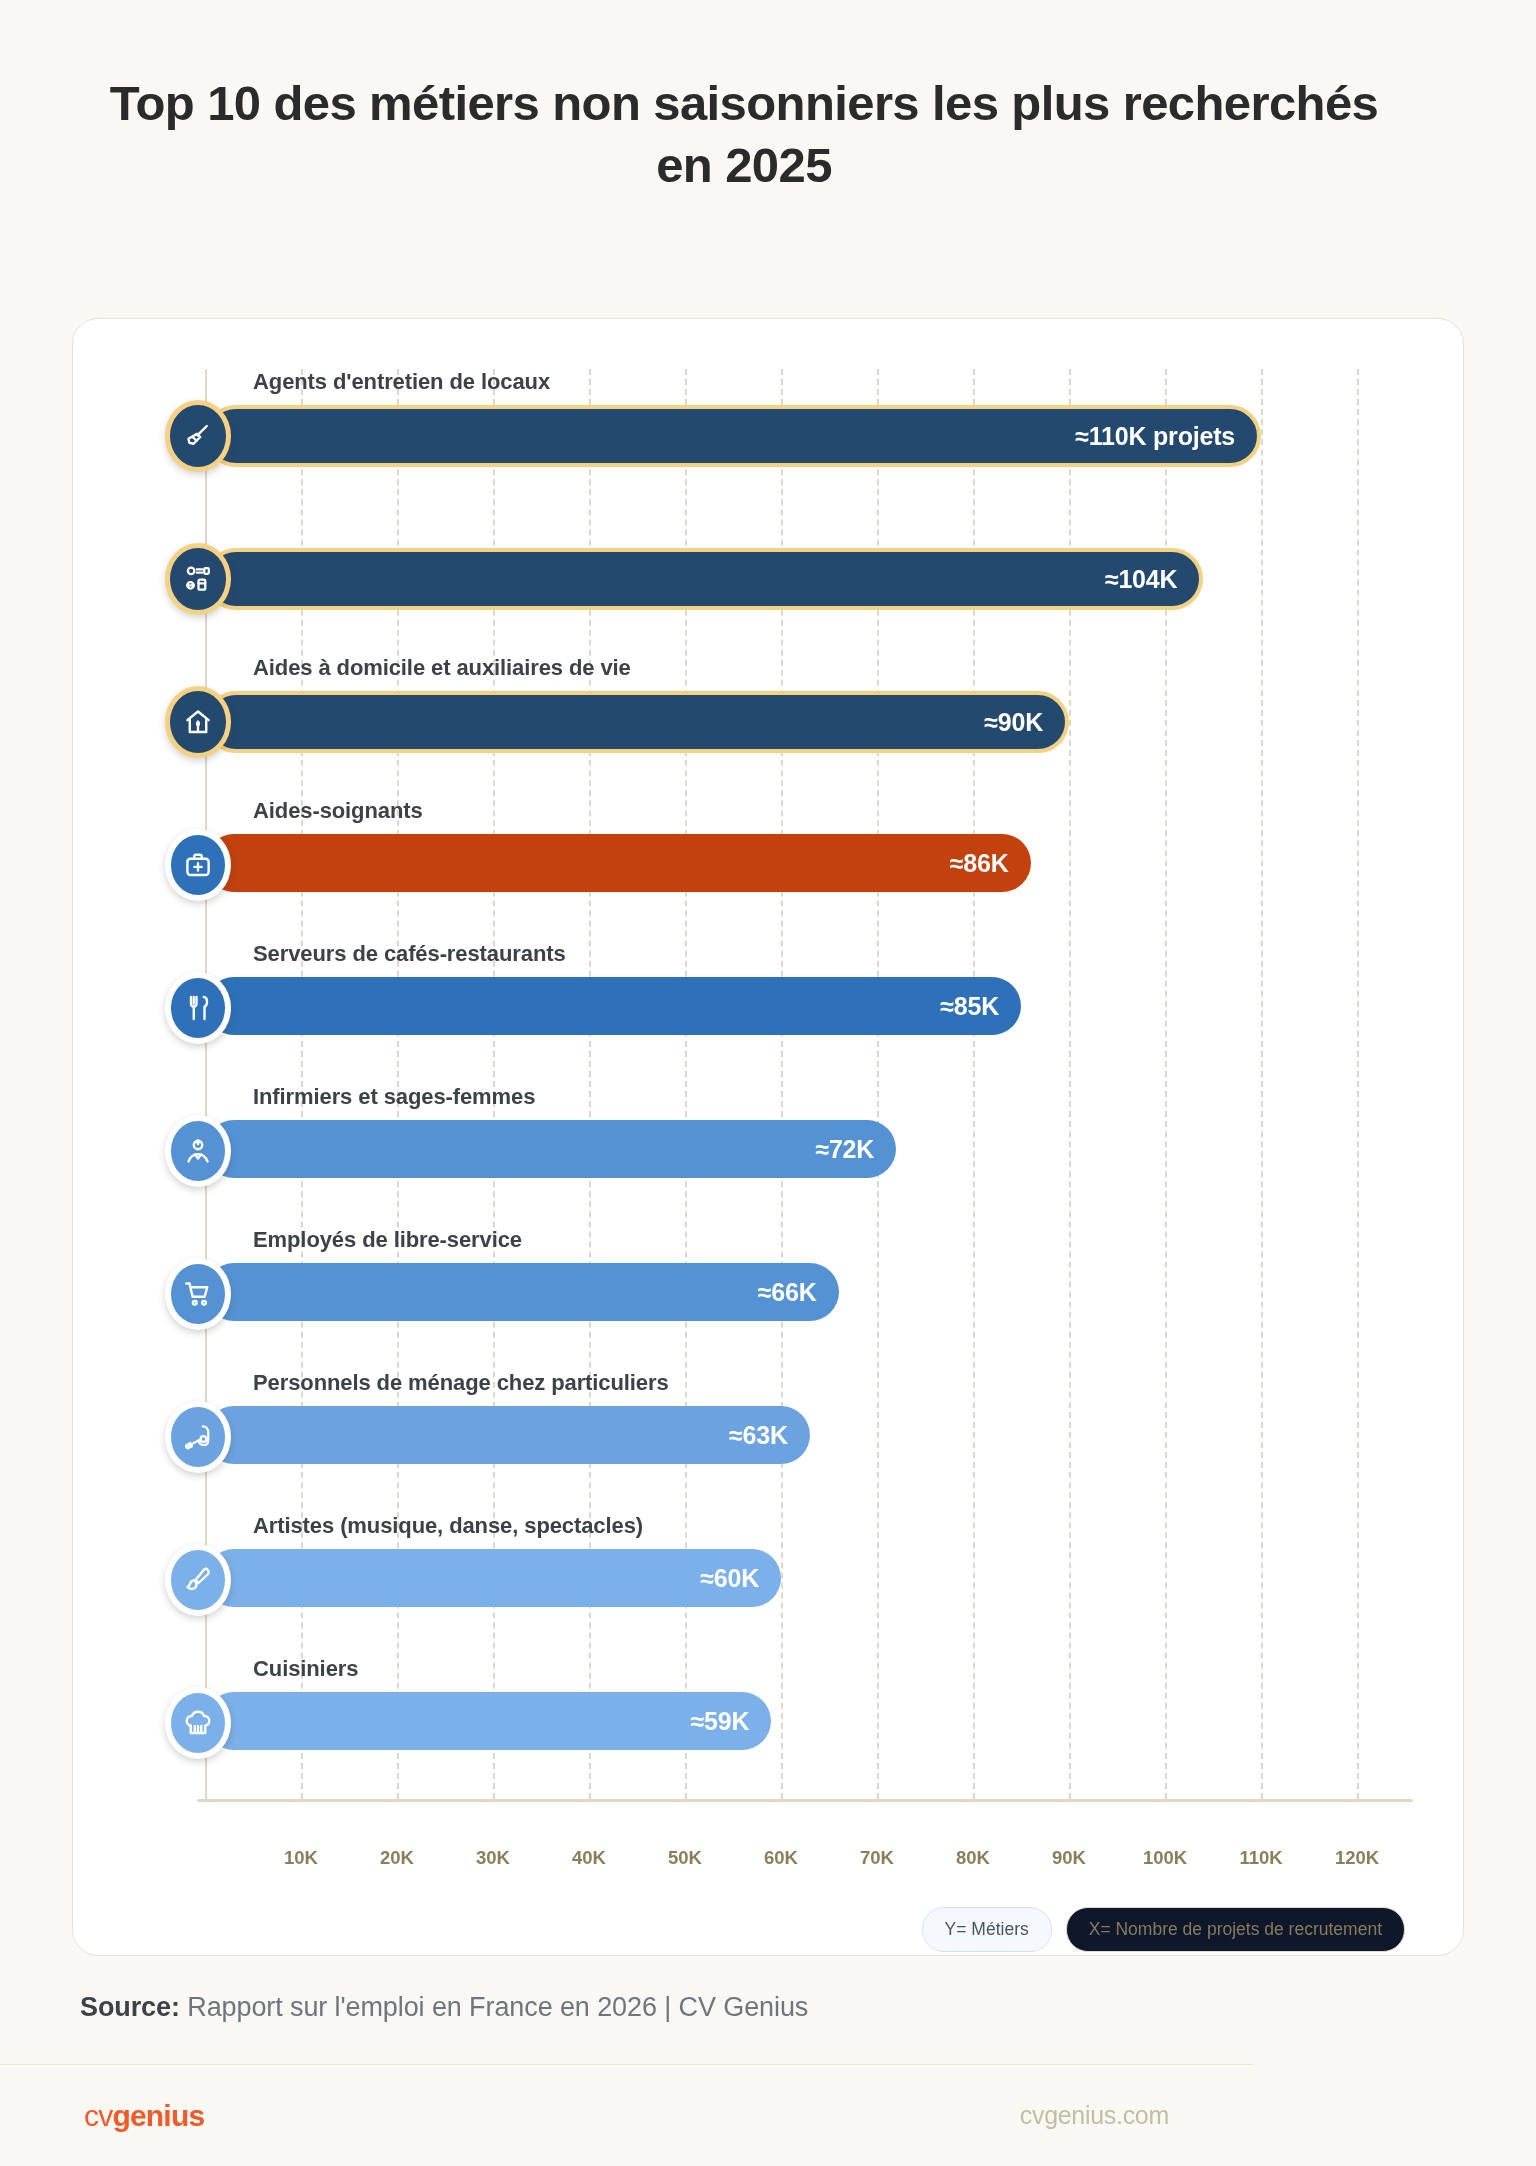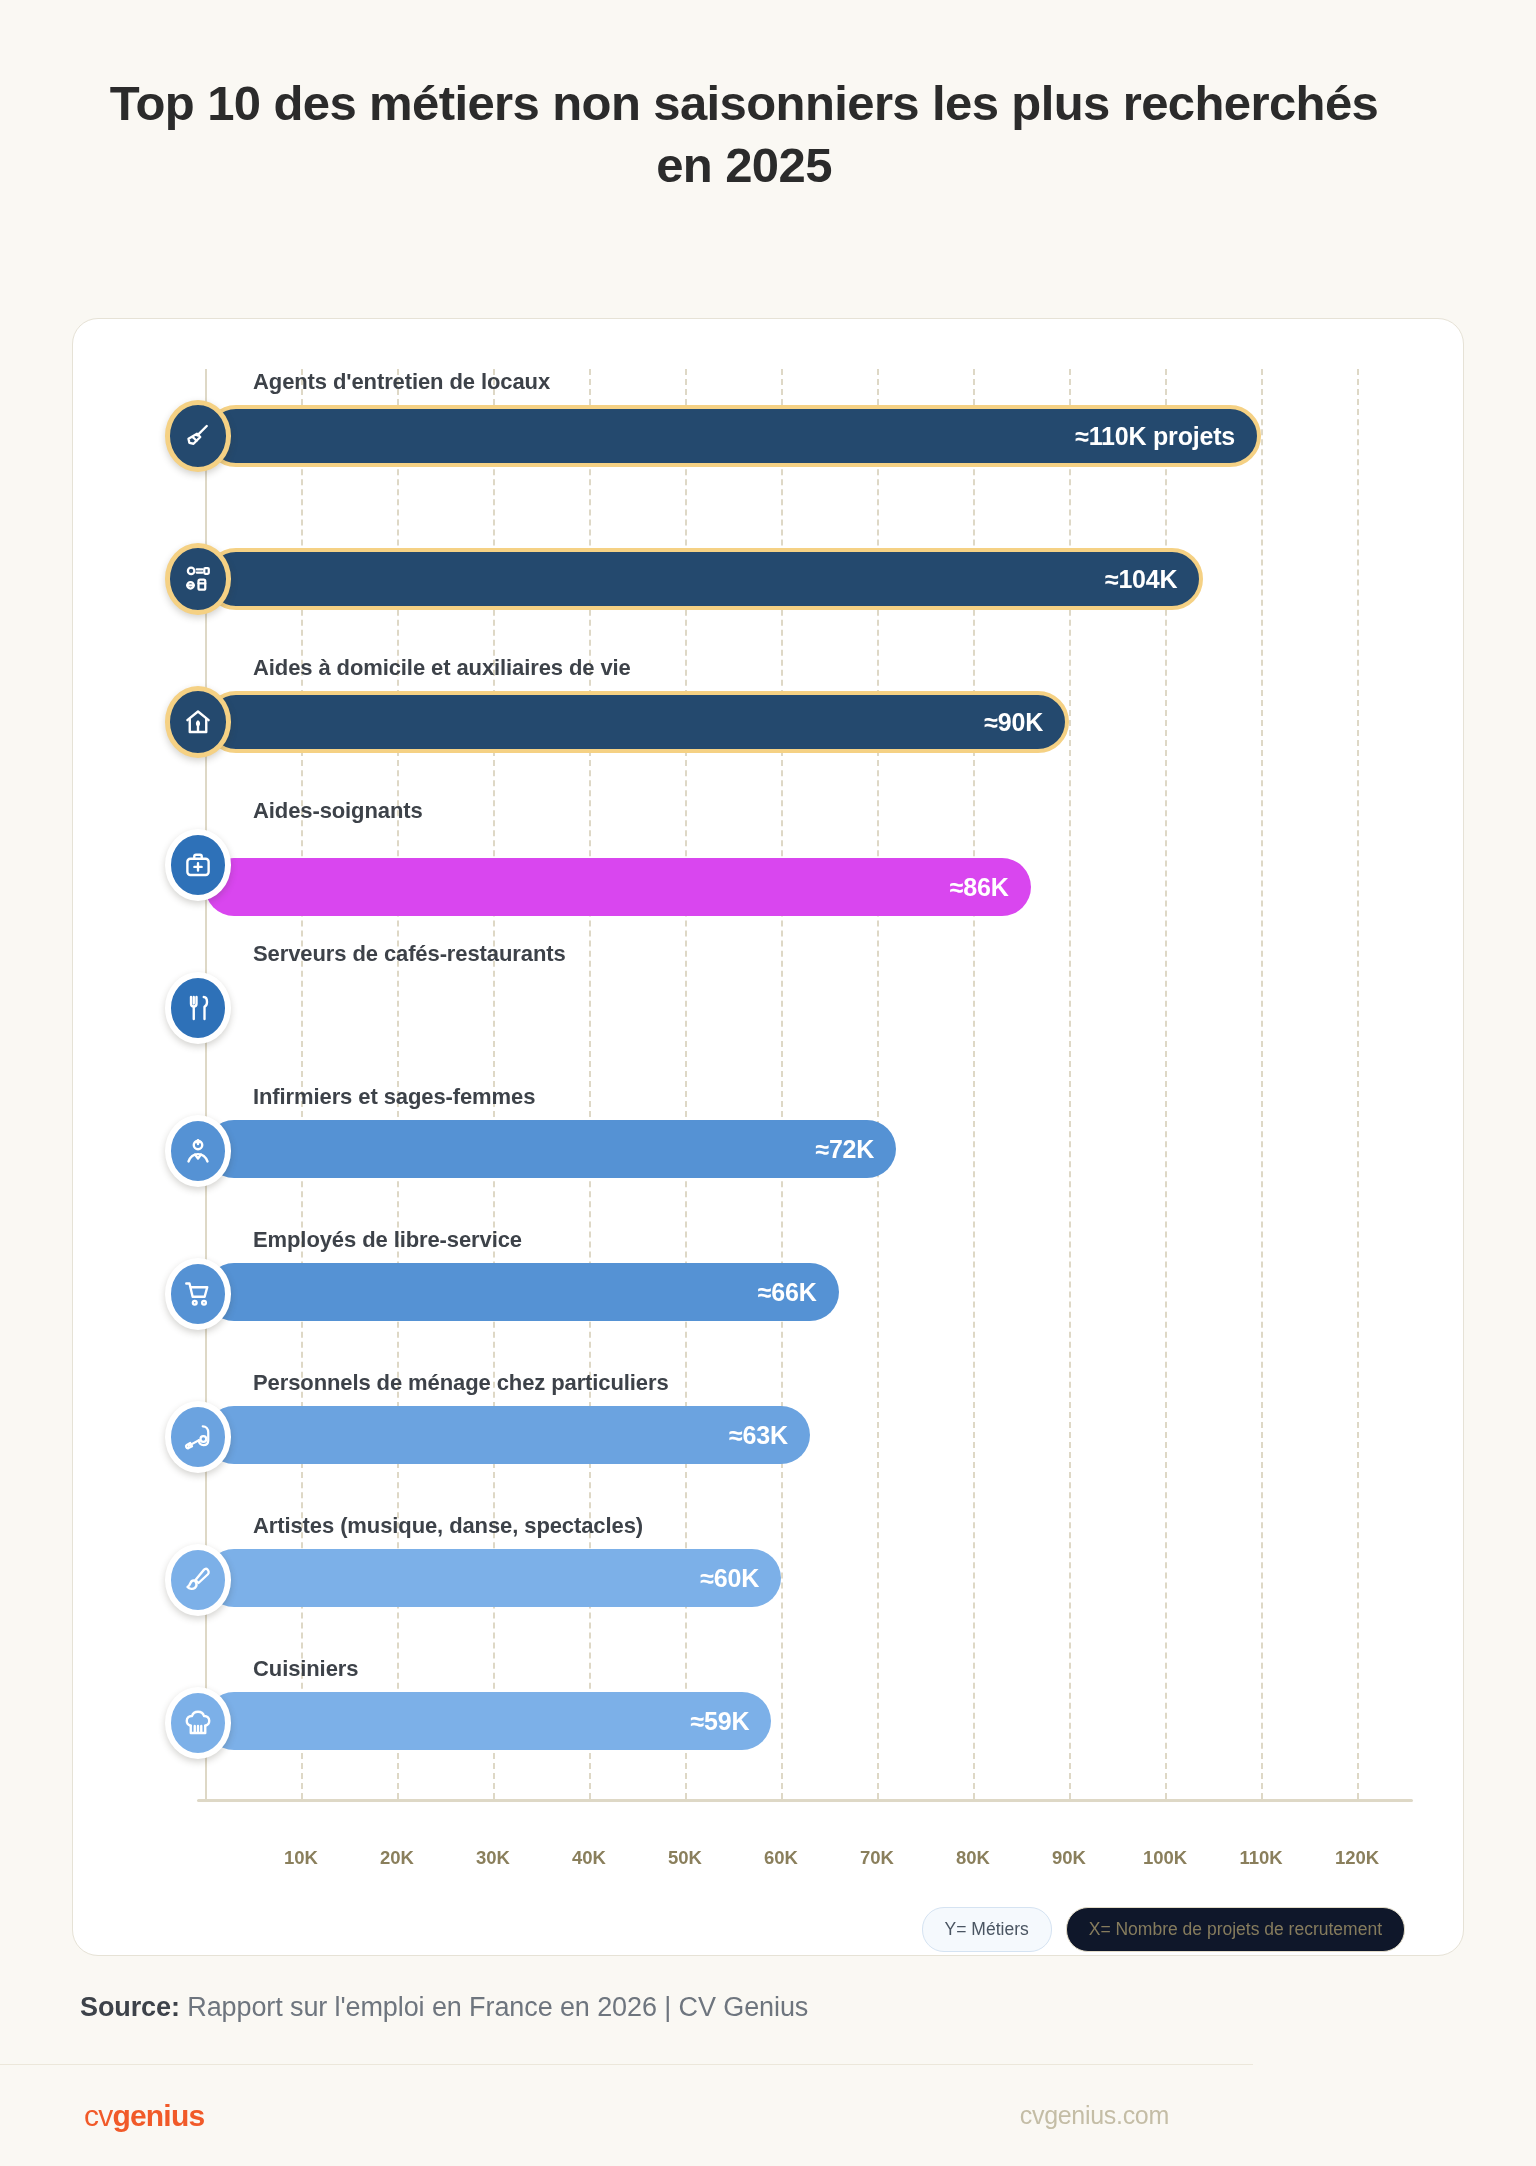--- a/index.html
+++ b/index.html
@@ -315,33 +315,36 @@
             <div class="icon-badge gold-ring">
               <svg viewBox="0 0 24 24" fill="none" stroke="#fff" stroke-width="1.9" stroke-linecap="round" stroke-linejoin="round">
                 <path d="M3.5 10.5L12 3.6l8.5 6.9"></path>
                 <path d="M5.4 9.6V20h13.2V9.6"></path>
                 <path d="M12 19.4v-4.3M12 15.1c-1.4-1.9 0-3.4 0-3.4s1.4 1.5 0 3.4z"></path>
               </svg>
             </div>
           </div>
           <div class="row" style="top: 465px; height: 62px;">
             <div class="row-label">Aides-soignants</div>
-            <div class="bar" style="width: 825.6px; background: #d946ef; margin-top: 24px;">
+            <div class="bar" style="width: 825.6px; background: #c2410c;">
               <span class="bar-value">≈86K</span>
             </div>
             <div class="icon-badge white-ring" style="background: rgb(46, 113, 184);">
               <svg viewBox="0 0 24 24" fill="none" stroke="#fff" stroke-width="1.9" stroke-linecap="round" stroke-linejoin="round">
                 <rect x="3.5" y="7" width="17" height="13" rx="2.4"></rect>
                 <path d="M9 7V5.2a1.4 1.4 0 0 1 1.4-1.4h3.2A1.4 1.4 0 0 1 15 5.2V7"></path>
                 <path d="M12 10.6v5.8M9.1 13.5h5.8"></path>
               </svg>
             </div>
           </div>
           <div class="row" style="top: 608px; height: 62px;">
             <div class="row-label">Serveurs de cafés-restaurants</div>
+            <div class="bar" style="width: 816px; background: rgb(46, 113, 184);">
+              <span class="bar-value">≈85K</span>
+            </div>
             <div class="icon-badge white-ring" style="background: rgb(46, 113, 184);">
               <svg viewBox="0 0 24 24" fill="none" stroke="#fff" stroke-width="1.9" stroke-linecap="round" stroke-linejoin="round">
                 <path d="M6.4 3.2v5.4a2.2 2.2 0 0 0 4.4 0V3.2"></path>
                 <path d="M8.6 3.2v5.2M8.6 10.9V20.8"></path>
                 <path d="M16.6 3.2c1.6 0 2.6 1.5 2.6 4 0 2.1-0.8 3.4-2 3.8v9.8"></path>
               </svg>
             </div>
           </div>
           <div class="row" style="top: 751px; height: 62px;">
             <div class="row-label">Infirmiers et sages-femmes</div>

